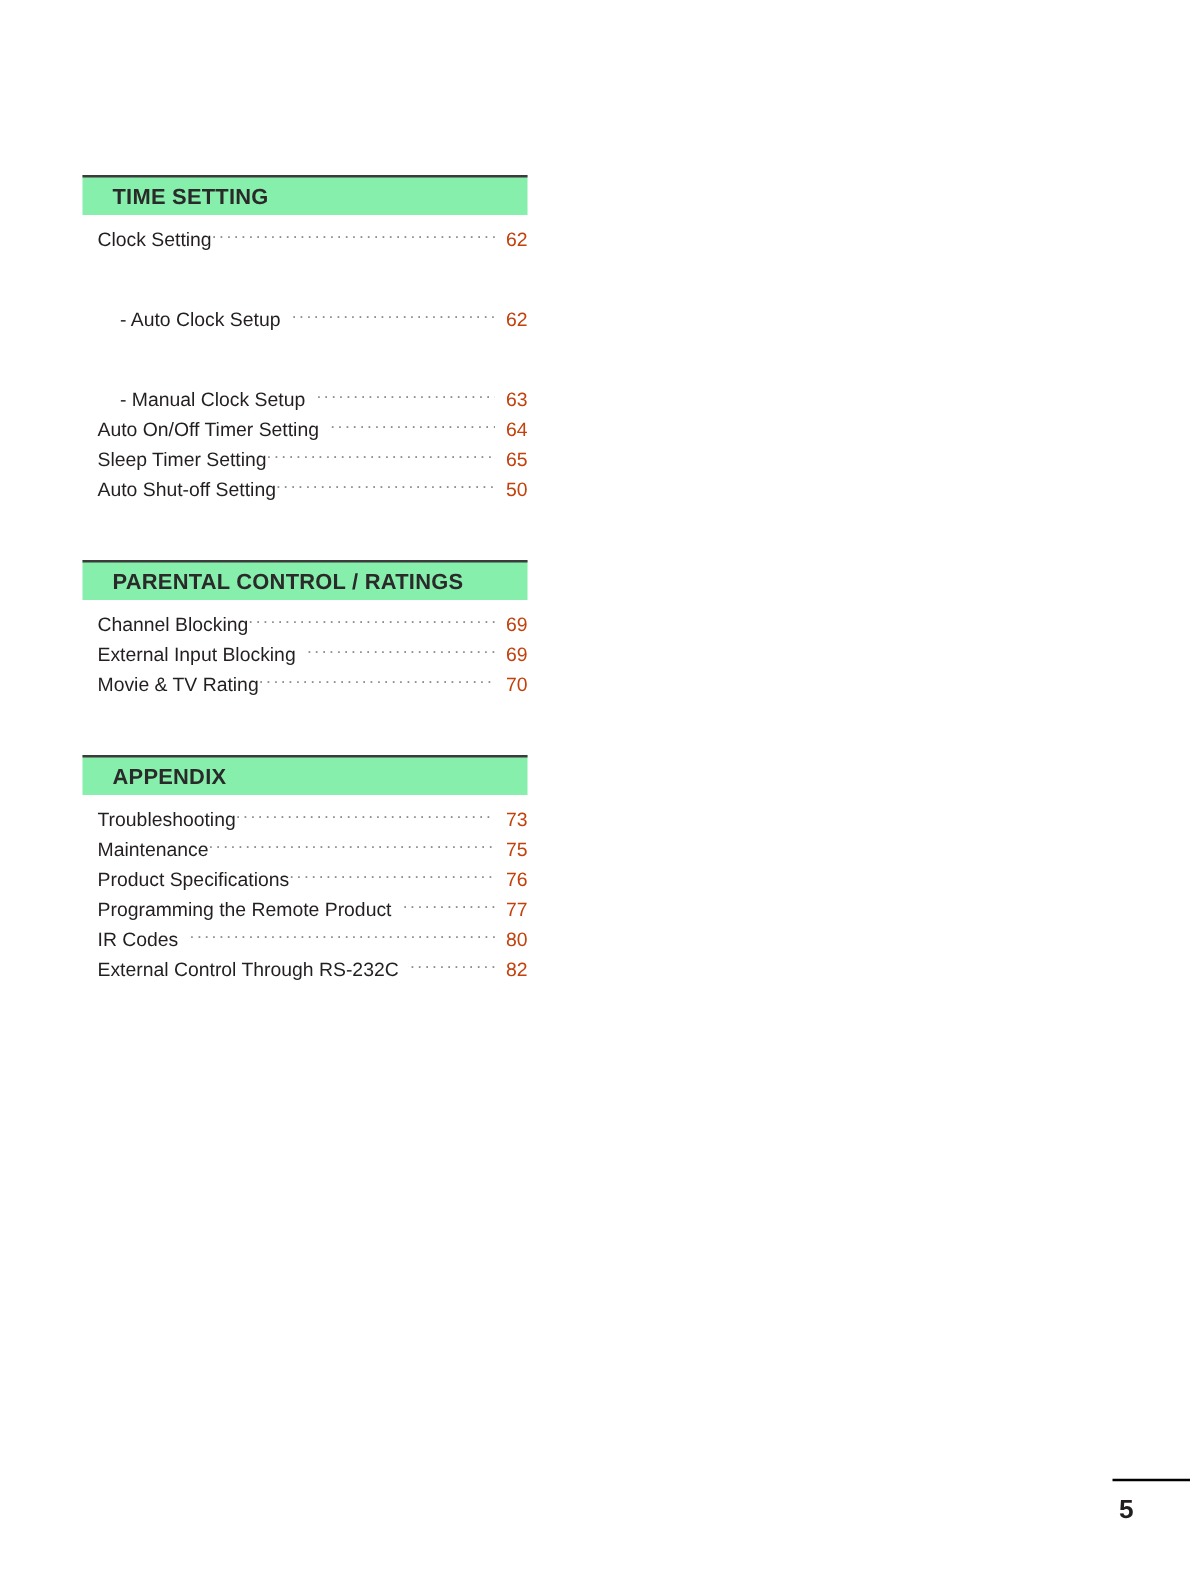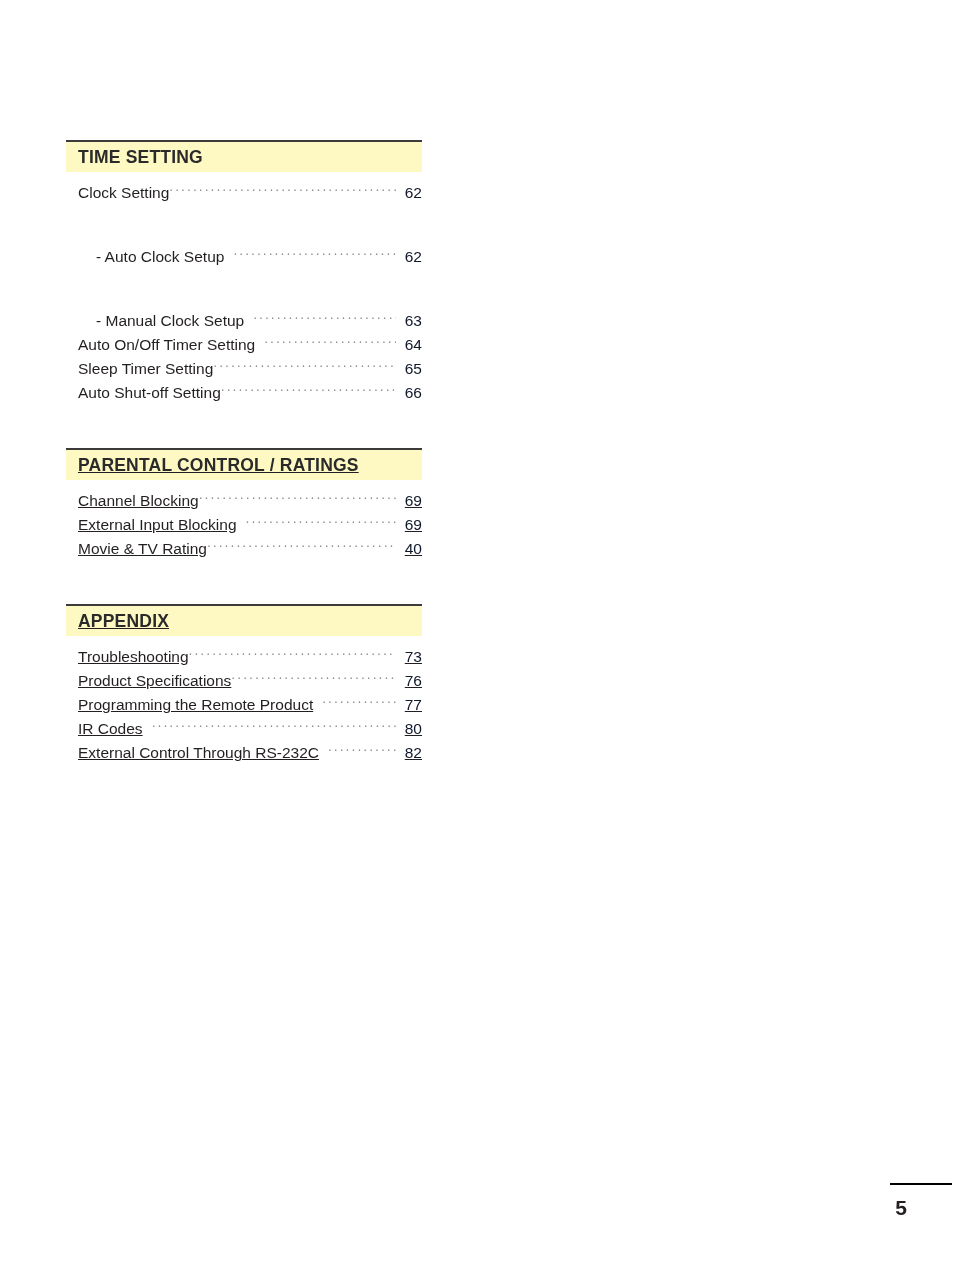--- a/index.html
+++ b/index.html
@@ -25,29 +25,29 @@
 
   
   .toc-col {
     position: absolute;
     left: 66px;
     top: 140px;
     width: 356px;
   }
 
   .section { margin-bottom: 0; }
-  .section + .section { margin-top: 43px; text-decoration: underline; }
+  .section + .section { margin-top: 43px; }
 
   .section-head {
     position: relative;
-    background: #fef9c3;
+    background: #86efac;
     border-top: 2px solid #3b3b3b;
     height: 32px;
     box-sizing: border-box;
-    padding-left: 12px;
+    padding-left: 24px;
     display: flex;
     align-items: center;
   }
   .section-head .title {
     font-size: 17.5px;
     font-weight: bold;
     letter-spacing: 0.2px;
     color: #2a2a2a;
   }
 
@@ -92,21 +92,21 @@
     letter-spacing: 2.0px;
     font-size: 14px;
     color: #8e8e8e;
   }
 
   .entry .page-no {
     flex: 0 0 auto;
     width: 26px;
     text-align: right;
     font-size: 15.5px;
-    color: #0f172a;
+    color: #c2410c;
   }
 
   
   .folio-rule {
     position: absolute;
     left: 890px;
     top: 1183px;
     width: 62px;
     height: 0;
     border-top: 2px solid #000000;
@@ -160,21 +160,21 @@
           <div class="entry">
             <span class="label">Sleep Timer Setting</span>
             <span class="gap"></span>
             <span class="leader"></span>
             <span class="page-no">65</span>
           </div>
           <div class="entry">
             <span class="label">Auto Shut-off Setting</span>
             <span class="gap"></span>
             <span class="leader"></span>
-            <span class="page-no">66</span>
+            <span class="page-no">50</span>
           </div>
         </div>
       </div>
       <div class="section">
         <div class="section-head">
           <span class="title">PARENTAL CONTROL / RATINGS</span>
         </div>
         <div class="entries">
           <div class="entry">
             <span class="label">Channel Blocking</span>
@@ -185,36 +185,42 @@
           <div class="entry pad-gap">
             <span class="label">External Input Blocking</span>
             <span class="gap"></span>
             <span class="leader"></span>
             <span class="page-no">69</span>
           </div>
           <div class="entry">
             <span class="label">Movie &amp; TV Rating</span>
             <span class="gap"></span>
             <span class="leader"></span>
-            <span class="page-no">40</span>
+            <span class="page-no">70</span>
           </div>
         </div>
       </div>
       <div class="section">
         <div class="section-head">
           <span class="title">APPENDIX</span>
         </div>
         <div class="entries">
           <div class="entry">
             <span class="label">Troubleshooting</span>
             <span class="gap"></span>
             <span class="leader"></span>
             <span class="page-no">73</span>
           </div>
           <div class="entry">
+            <span class="label">Maintenance</span>
+            <span class="gap"></span>
+            <span class="leader"></span>
+            <span class="page-no">75</span>
+          </div>
+          <div class="entry">
             <span class="label">Product Specifications</span>
             <span class="gap"></span>
             <span class="leader"></span>
             <span class="page-no">76</span>
           </div>
           <div class="entry pad-gap">
             <span class="label">Programming the Remote Product</span>
             <span class="gap"></span>
             <span class="leader"></span>
             <span class="page-no">77</span>

